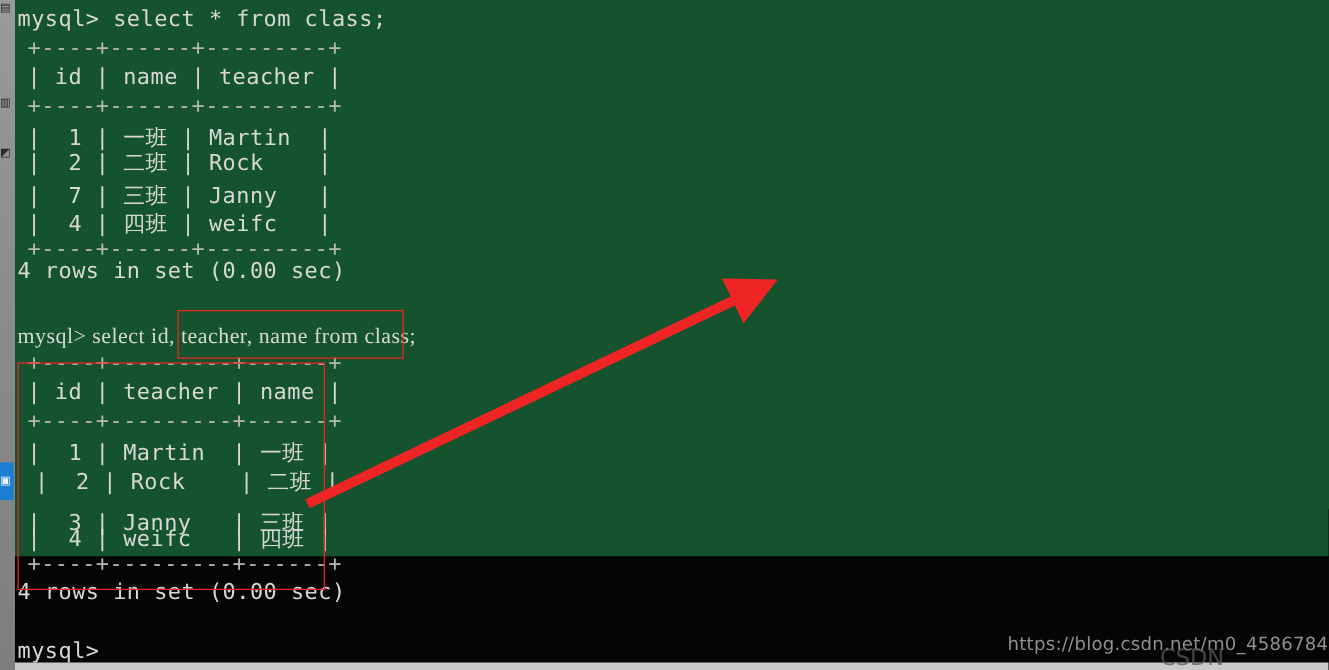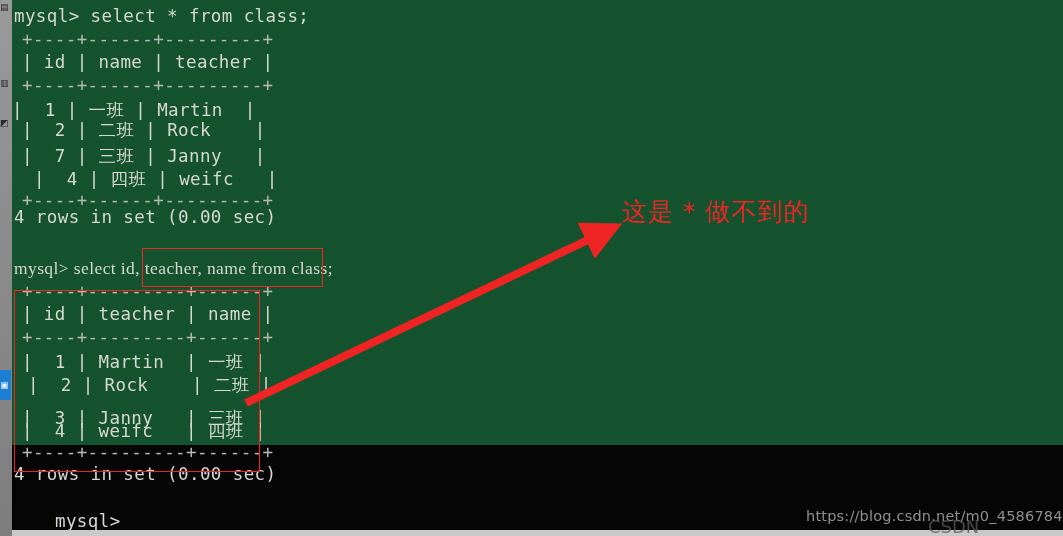--- a/index.html
+++ b/index.html
@@ -126,52 +126,51 @@
     <div class="desktop-icon blue" style="top:370px">▣</div>
   </div>
   <div class="strip-shadow"></div>
 
   <div class="terminal">
     <div id="terminal-lines">
         <div class="line" style="left: 2px; top: 6px;">mysql&gt; select * from class;</div>
         <div class="line rule" style="left: 10px; top: 29px;">+----+------+---------+</div>
         <div class="line" style="left: 10px; top: 52px;">| id | name | teacher |</div>
         <div class="line rule" style="left: 10px; top: 75px;">+----+------+---------+</div>
-        <div class="line" style="left: 0; top: 98px;">|  1 | 一班 | Martin  |</div>
+        <div class="line" style="left: 10px; top: 98px;">|  1 | 一班 | Martin  |</div>
         <div class="line" style="left: 10px; top: 118px;">|  2 | 二班 | Rock    |</div>
         <div class="line" style="left: 10px; top: 144px;">|  7 | 三班 | Janny   |</div>
-        <div class="line" style="left: 22px; top: 167px;">|  4 | 四班 | weifc   |</div>
+        <div class="line" style="left: 10px; top: 167px;">|  4 | 四班 | weifc   |</div>
         <div class="line rule" style="left: 10px; top: 190px;">+----+------+---------+</div>
         <div class="line" style="left: 2px; top: 207px;">4 rows in set (0.00 sec)</div>
         <div class="line" style="left: 2px; top: 258px; font-family: Liberation Serif, serif;">mysql&gt; select id, teacher, name from class;</div>
         <div class="line rule" style="left: 10px; top: 281px;">+----+---------+------+</div>
         <div class="line" style="left: 10px; top: 304px;">| id | teacher | name |</div>
         <div class="line rule" style="left: 10px; top: 327px;">+----+---------+------+</div>
         <div class="line" style="left: 10px; top: 350px;">|  1 | Martin  | 一班 |</div>
         <div class="line" style="left: 10px; top: 373px; margin-left: 6px;">|  2 | Rock    | 二班 |</div>
         <div class="line" style="left: 10px; top: 396px; margin-top: 10px;">|  3 | Janny   | 三班 |</div>
         <div class="line" style="left: 10px; top: 419px;">|  4 | weifc   | 四班 |</div>
         <div class="line rule" style="left: 10px; top: 442px;">+----+---------+------+</div>
         <div class="line" style="left: 2px; top: 464px;">4 rows in set (0.00 sec)</div>
-        <div class="line" style="left: 2px; top: 511px; margin-left: 41px;">mysql&gt;</div>
+        <div class="line" style="left: 2px; top: 511px;">mysql&gt;</div>
       </div>
   </div>
 
   <div class="taskbar"></div>
 
   <div class="redbox" style="left: 142px; top: 248px; width: 181px; height: 39px; border-color: rgb(239, 36, 36);"></div>
   <div class="redbox" style="left: 14px; top: 290px; width: 246px; height: 182px; border-color: rgb(239, 36, 36);"></div>
 
   <svg class="arrow-svg" viewBox="0 0 1063 536">
     <defs>
       <marker id="ah" markerWidth="5" markerHeight="5" refX="2.1" refY="2.5" orient="auto">
         <path d="M0,0 L5,2.5 L0,5 z" fill="#ef2424"></path>
       </marker>
     </defs>
     <line id="arrow-line" x1="246" y1="403" x2="601.2657699215365" y2="233.5953413180684" stroke="#ef2424" stroke-width="8" marker-end="url(#ah)"></line>
   </svg>
 
-  <div class="annot-text" style="left:622px; top:195px;">这是 * 做不到的</div>
 
   <div class="watermark" style="left:806px; top:508px;">https://blog.csdn.net/m0_45867846</div>
   <div class="watermark-logo" style="left:928px; top:516px;">CSDN</div>
 
 </div>
 
 </body></html>

